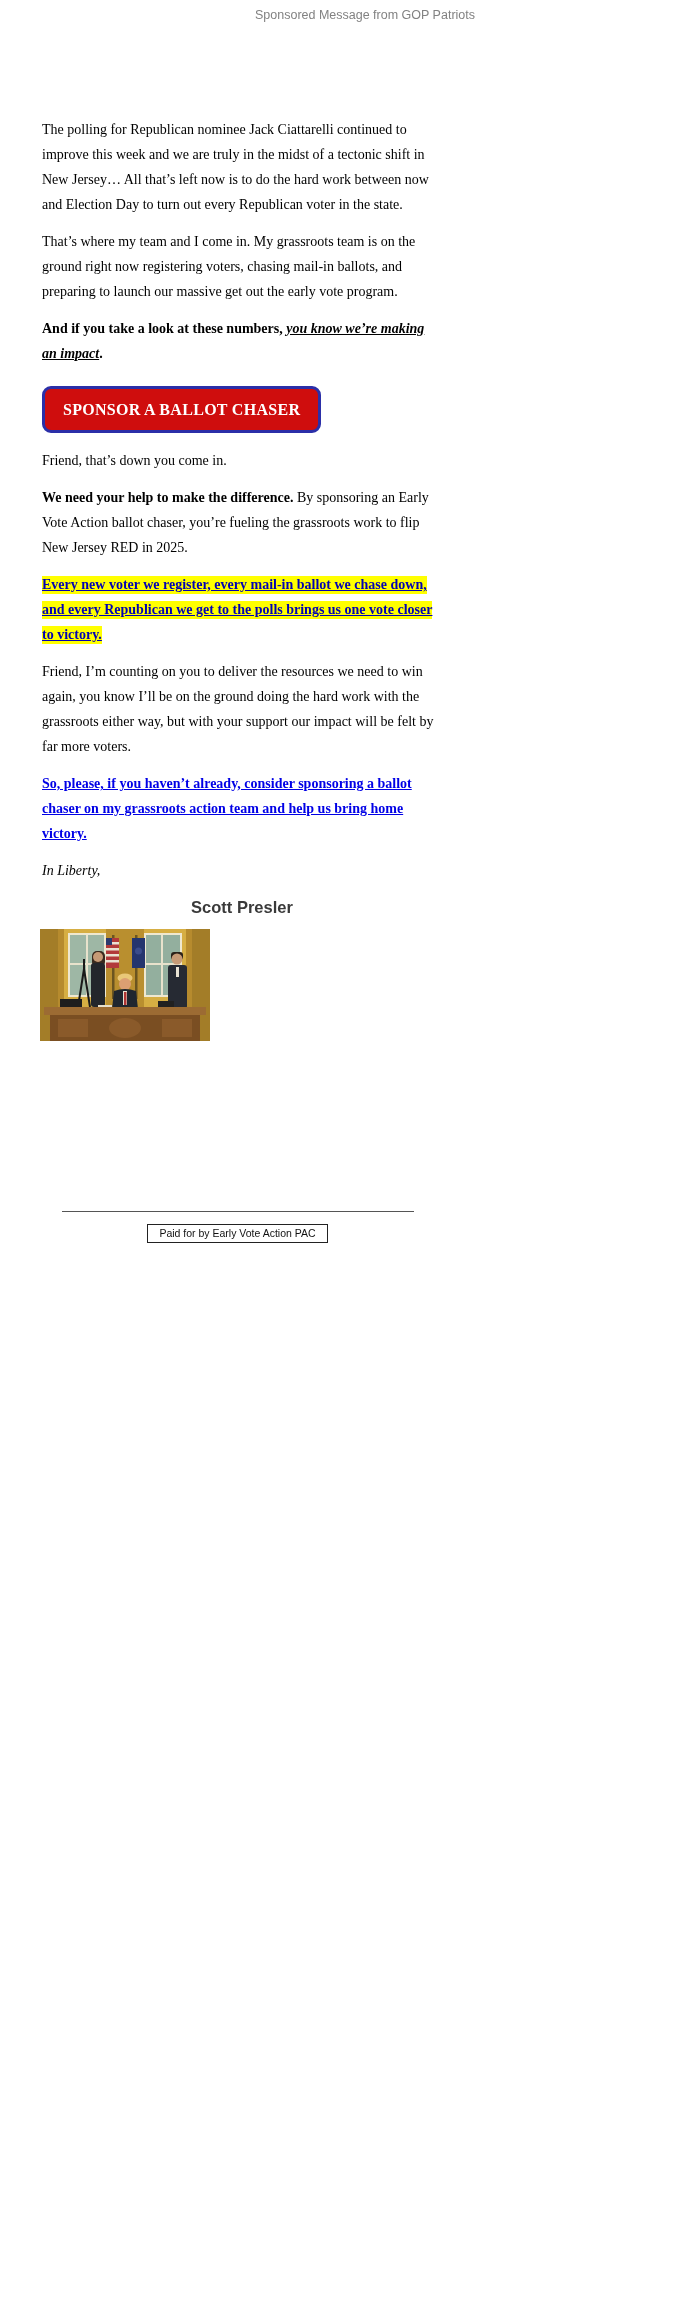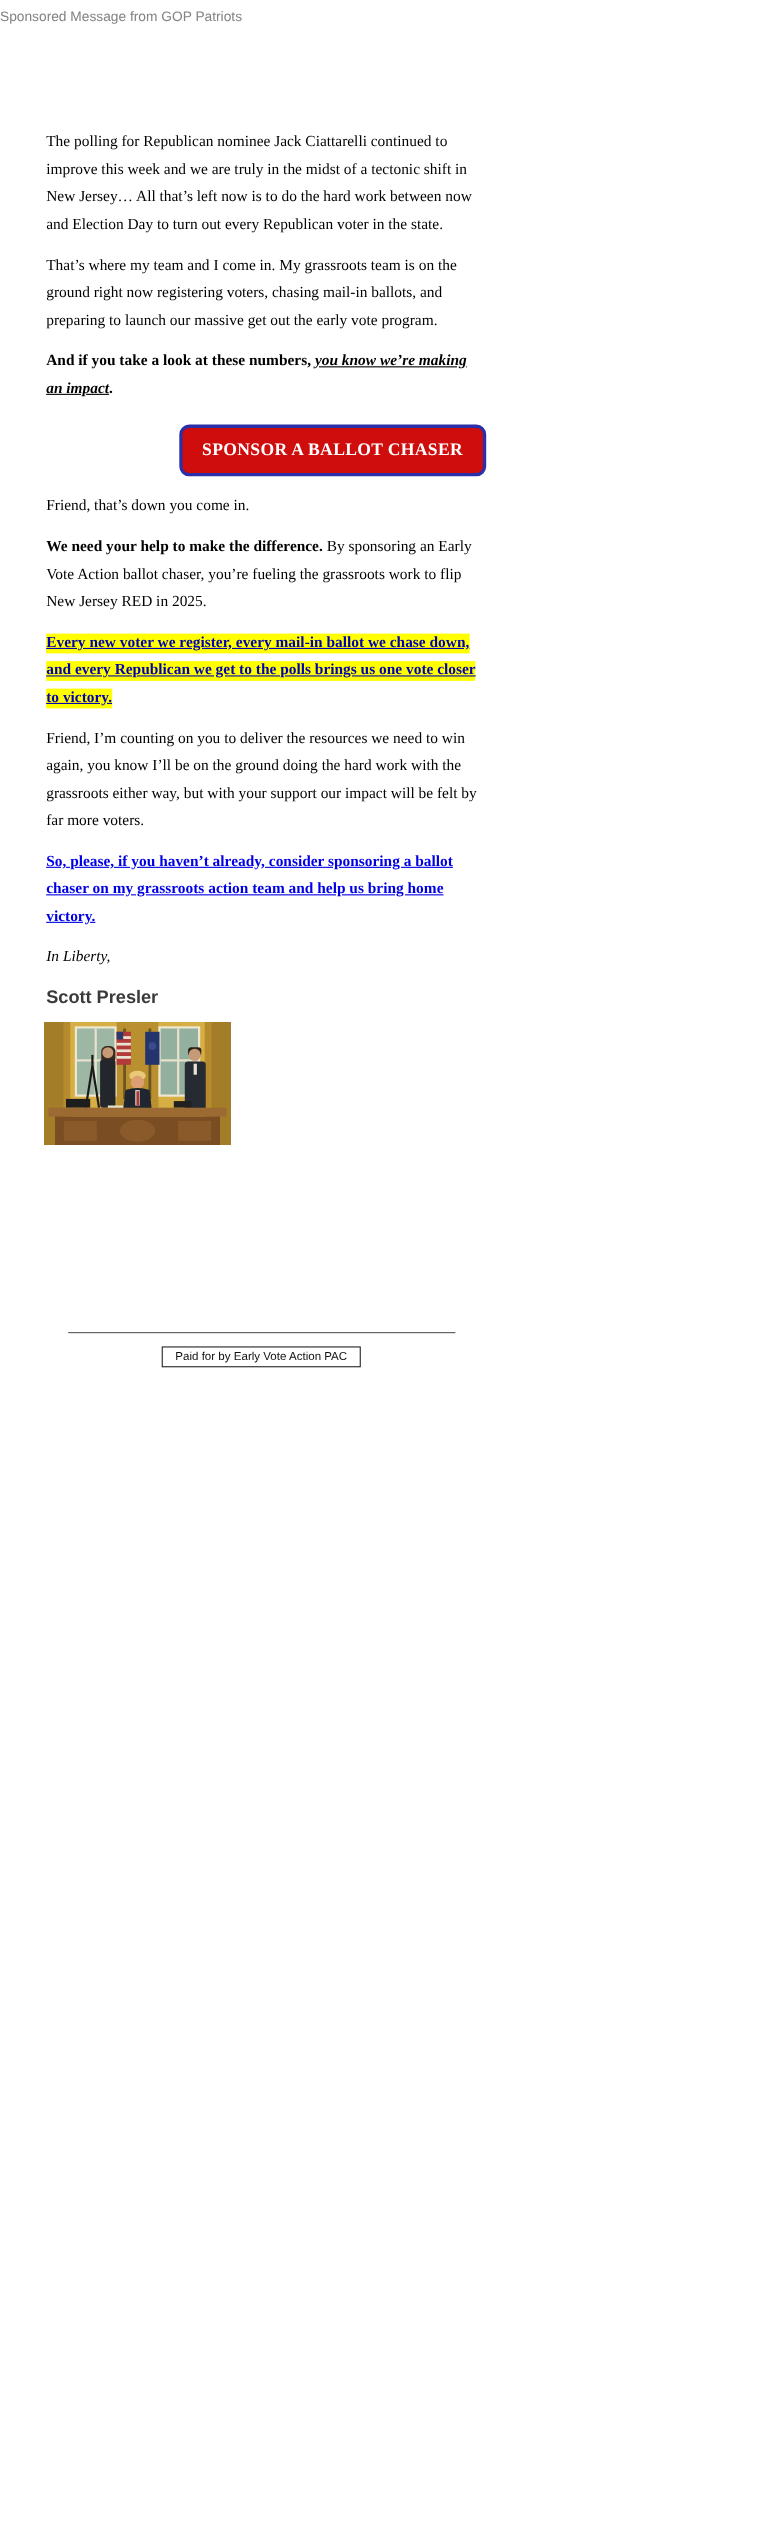--- a/index.html
+++ b/index.html
@@ -9,37 +9,37 @@
     background: #ffffff;
     font-family: "Liberation Serif", serif;
     color: #000000;
     overflow: hidden;
     position: relative;
   }
   .column { width: 475px; }
 
   .sponsored-header {
     padding-top: 8px;
-    text-align: left;
+    text-align: right;
     font-family: "Liberation Sans", sans-serif;
     font-size: 12.5px;
     color: #828282;
   }
 
   .email-body {
     padding: 95px 33px 0 42px;
     font-size: 14px;
     line-height: 25px;
   }
   .email-body p { margin: 0 0 12px 0; }
 
   .b { font-weight: bold; }
   .emph { font-weight: bold; font-style: italic; text-decoration: underline; }
 
-  .cta-row { text-align: right; margin: 20px 0 15px 0; }
+  .cta-row { text-align: left; margin: 20px 0 15px 0; }
   .cta-button {
     display: inline-block;
     background: #cf0d0d;
     color: #ffffff;
     border: 3px solid #2b2fa8;
     border-radius: 9px;
     padding: 8px 18px;
     font-family: "Liberation Serif", serif;
     font-weight: bold;
     font-size: 16px;
@@ -64,20 +64,21 @@
     cursor: pointer;
   }
 
   .signoff { font-style: italic; margin: 0 0 6px 0; }
   .signature {
     font-family: "Liberation Sans", sans-serif;
     font-weight: bold;
     font-size: 16.5px;
     color: #3a3a3a;
     margin: 0 0 9px 0;
+    text-align: center;
   }
 
   .photo {
     width: 170px;
     height: 112px;
     display: block;
     margin-left: -2px;
   }
   .photo svg { display: block; }
 

